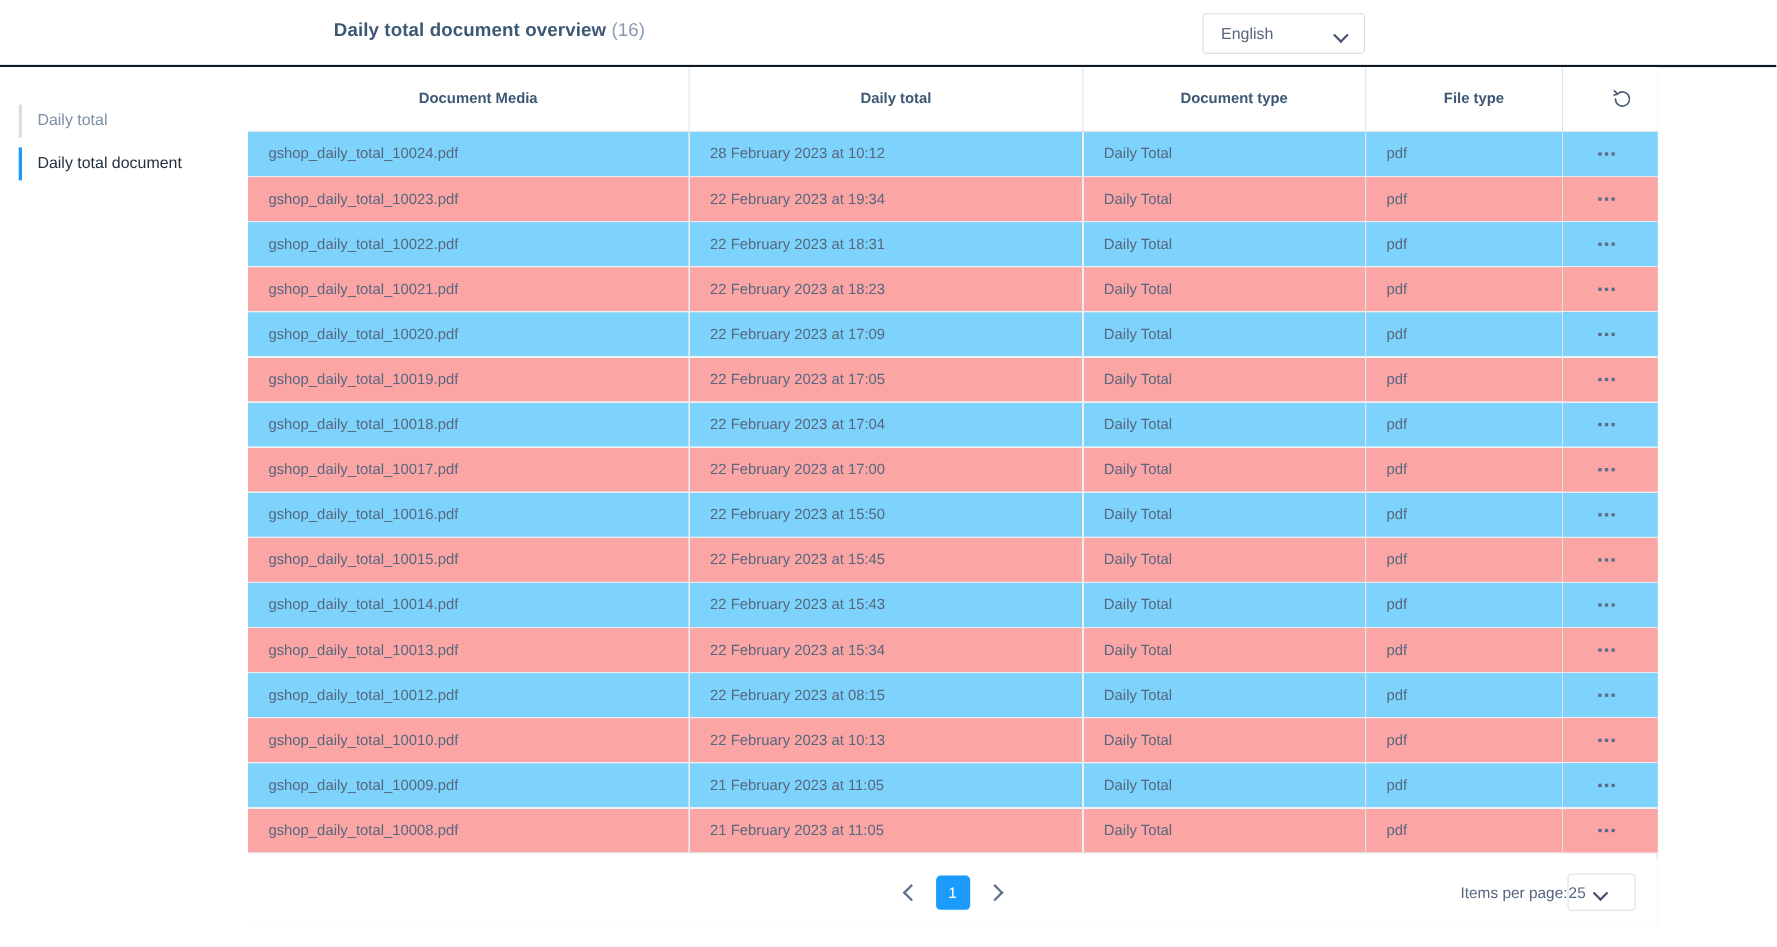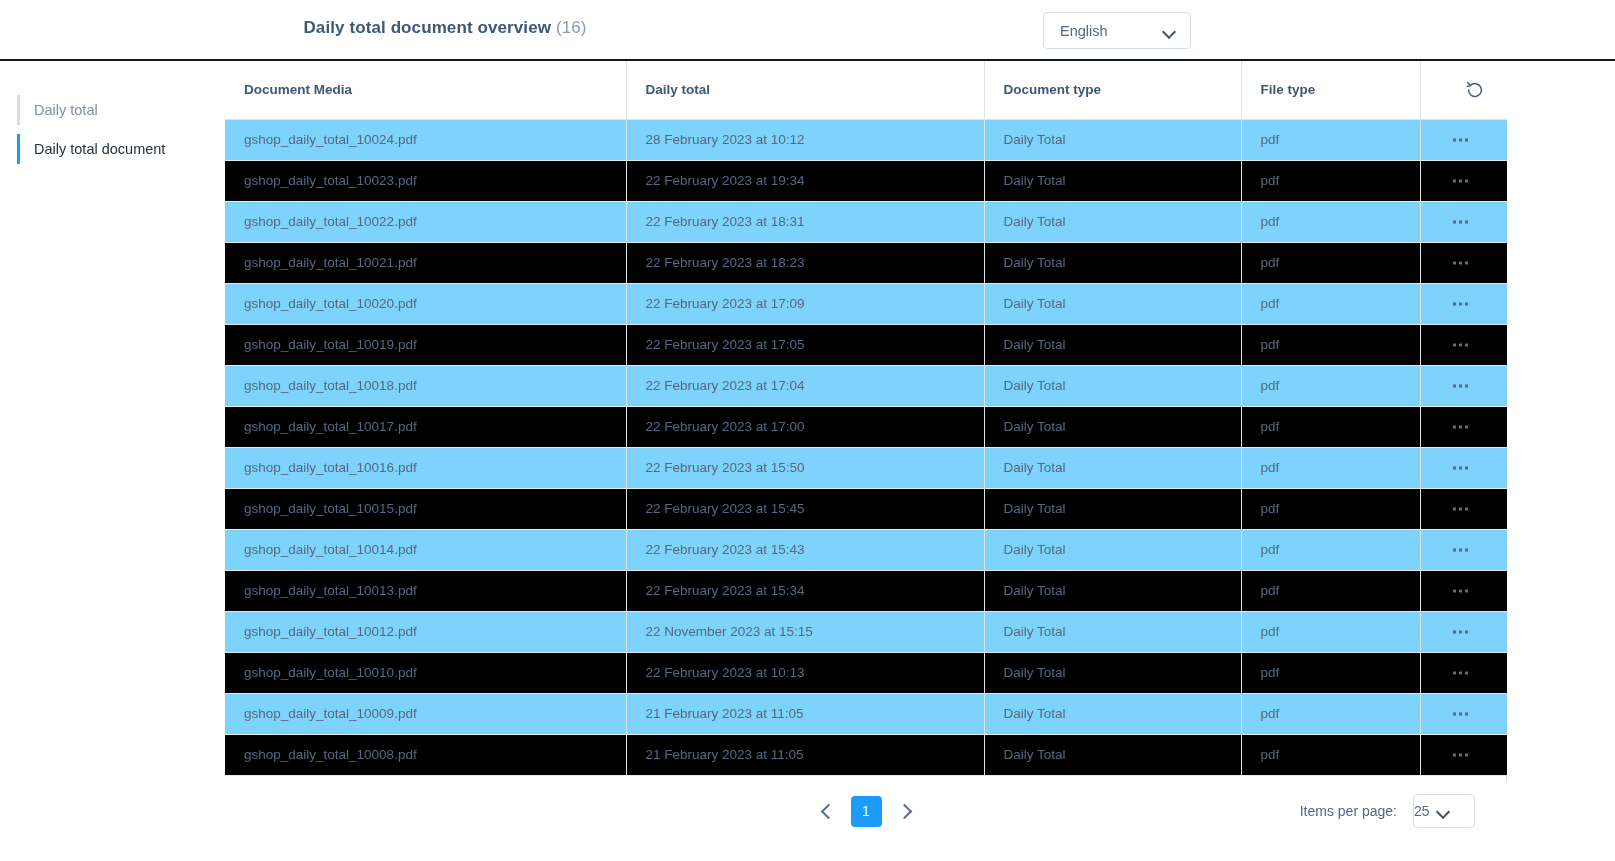--- a/index.html
+++ b/index.html
@@ -22,21 +22,21 @@
   }
   .page-title {
     position: absolute; left: 0; top: 18px; width: 890px;
     text-align: center;
     font-size: 17px; font-weight: bold; color: #3d5875;
     letter-spacing: .1px; white-space: nowrap;
   }
   .page-title .count { font-weight: normal; color: #8a9bb0; }
 
   .lang-select {
-    position: absolute; left: 1043px; top: 12px; width: 148px; height: 37px;
+    position: absolute; left: 1093px; top: 12px; width: 148px; height: 37px;
     border: 1px solid #d7dde5; border-radius: 4px; background: #ffffff;
     display: flex; align-items: center; justify-content: space-between;
     padding: 0 14px 0 16px; cursor: pointer;
   }
   .lang-select .lbl { font-size: 14.5px; color: #56677e; }
   .chev { width: 13px; height: 8px; position: relative; flex: 0 0 auto; }
   .chev::before {
     content: ""; position: absolute; left: 1px; top: 0;
     width: 8px; height: 8px;
     border-right: 2px solid #41516b; border-bottom: 2px solid #41516b;
@@ -62,21 +62,21 @@
   
   .table-wrap {
     position: absolute; left: 225px; top: 61px;
     width: 1282px; height: 780px;
     background: #ffffff;
     border-right: 1px solid #d8dee6;
     border-bottom: 1px solid #d8dee6;
   }
   table { border-collapse: collapse; width: 1282px; table-layout: fixed; }
   thead th {
-    height: 58px; text-align: left; vertical-align: middle;
+    height: 58px; text-align: center; vertical-align: middle;
     font-size: 13.5px; font-weight: bold; color: #3d5875;
     padding: 0 0 0 19px;
     border-right: 1px solid #dde3ea;
     border-bottom: 1px solid #dde3ea;
     background: #ffffff;
   }
   thead th.last { border-right: none; padding: 0; position: relative; }
   .refresh-btn {
     position: absolute; right: 21px; top: 50%; transform: translateY(-50%);
     width: 22px; height: 22px; cursor: pointer;
@@ -84,21 +84,21 @@
   .refresh-btn svg { display: block; }
 
   tbody td {
     height: 41px; font-size: 13.5px; color: #56677e;
     padding: 0 0 0 19px; vertical-align: middle;
     border-right: 1px solid #dde3ea;
     border-bottom: 1px solid #e6eaf0;
     white-space: nowrap; overflow: hidden; text-overflow: ellipsis;
   }
   tbody td.actions { border-right: none; padding: 0; position: relative; }
-  tbody tr.odd td { background: #000000; }
+  tbody tr.odd td { background: #fca5a5; }
   tbody tr.even td { background: #7dd3fc; }
 
   .dots {
     position: absolute; right: 37px; top: 50%; transform: translateY(-50%);
     display: flex; gap: 3px; cursor: pointer; padding: 6px 2px;
   }
   .dots i { width: 3px; height: 3px; background: #5a6b85; display: block; }
 
   .col-media  { width: 401px; }
   .col-daily  { width: 358px; }
@@ -124,22 +124,22 @@
     border-top: 2px solid #5d6f88; border-right: 2px solid #5d6f88;
   }
   .pg-arrow.prev::before { transform: rotate(-135deg); margin-left: 3px; }
   .pg-arrow.next::before { transform: rotate(45deg); margin-right: 3px; }
   .pg-num {
     min-width: 31px; height: 31px; border-radius: 4px; background: #1b9cfc;
     color: #ffffff; font-size: 14px; display: flex; align-items: center;
     justify-content: center; cursor: pointer; padding: 0 8px;
   }
   .ipp {
-    position: absolute; right: 32px; top: 0; height: 60px;
-    display: flex; align-items: center; gap: 16px;
+    position: absolute; right: 20px; top: 0; height: 60px;
+    display: flex; align-items: center; gap: 0;
   }
   .ipp-label { font-size: 14px; color: #56677e; white-space: nowrap; }
   .ipp-select {
     width: 62px; height: 34px; border: 1px solid #d7dde5; border-radius: 4px;
     background: #ffffff; display: flex; align-items: center;
     gap: 7px; cursor: pointer;
   }
   .ipp-select .v { font-size: 14px; color: #56677e; }
 </style>
 </head>
@@ -346,21 +346,21 @@
             <td class="actions">
               <span class="dots">
                 <i></i>
                 <i></i>
                 <i></i>
               </span>
             </td>
           </tr>
           <tr class="even">
             <td>gshop_daily_total_10012.pdf</td>
-            <td>22 November 2023 at 15:15</td>
+            <td>22 February 2023 at 08:15</td>
             <td>Daily Total</td>
             <td>pdf</td>
             <td class="actions">
               <span class="dots">
                 <i></i>
                 <i></i>
                 <i></i>
               </span>
             </td>
           </tr>

